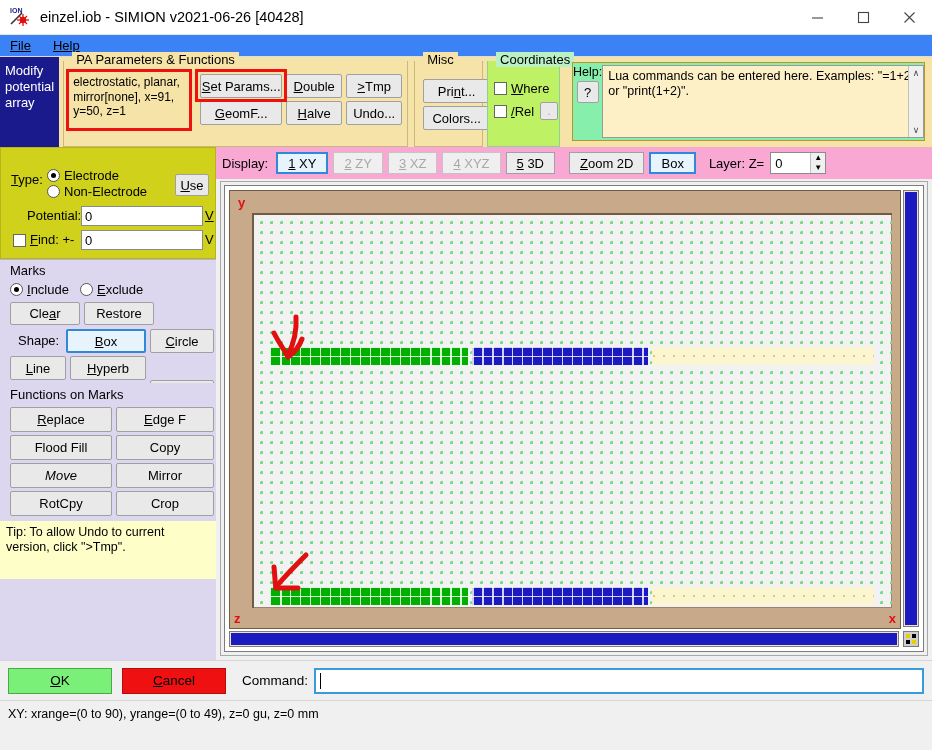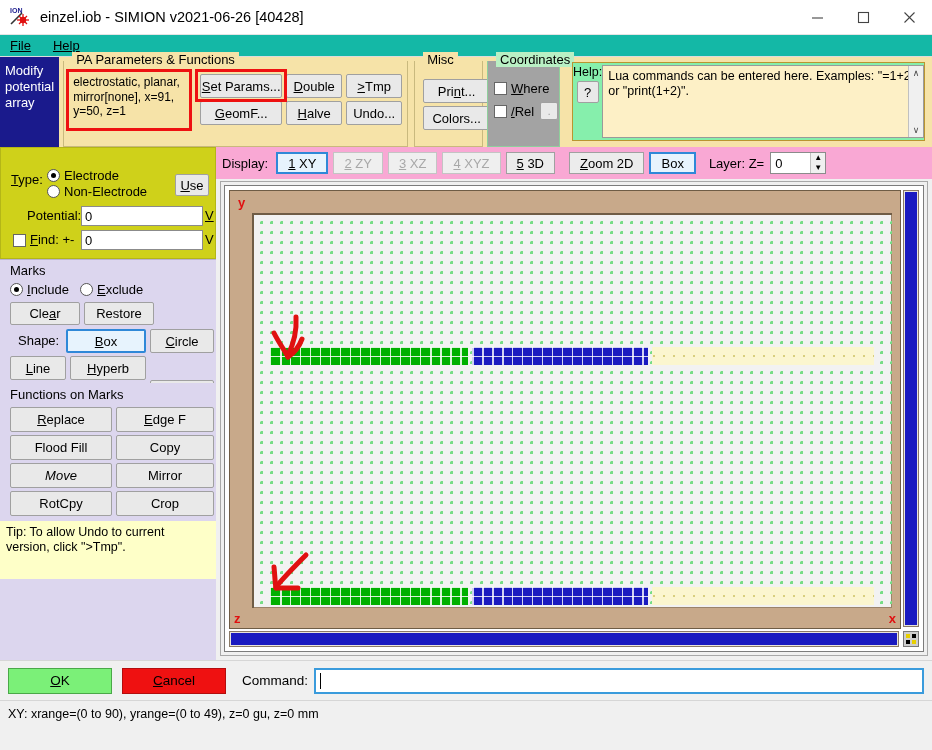--- a/index.html
+++ b/index.html
@@ -19,21 +19,21 @@
     height:35px; background:#ffffff; display:flex; align-items:center;
     border-bottom:1px solid #e4e4e4;
   }
   #app-icon{ width:26px; height:26px; margin-left:8px; margin-right:6px; position:relative; flex:0 0 auto;}
   #title-text{ font-size:14.5px; color:#000; flex:1 1 auto; }
   .wbtn{ width:46px; height:34px; display:flex; align-items:center; justify-content:center;
          font-size:15px; color:#333; }
   .wbtn svg{ display:block; }
 
   
-  #menubar{ height:22px; background:#14b8a6; display:flex; align-items:center; padding-left:10px;
+  #menubar{ height:22px; background:#3b82f6; display:flex; align-items:center; padding-left:10px;
             border-bottom:1px solid #dcdcdc; }
   .menu-item{ margin-right:22px; font-size:13px; }
   .u{ text-decoration:underline; }
 
   
   #toolband{ display:flex; height:90px; background:#f6e3a8; }
   #modify-block{
     width:68px; background:#1a1a8c; color:#fff; font-size:13px; line-height:16px;
     padding:6px 5px 0 5px;
   }
@@ -56,21 +56,21 @@
     background:#e9e9e9; border:1px solid #a0a0a0; border-radius:2px;
     font-size:13px; display:flex; align-items:center; justify-content:center;
     color:#000; cursor:default; user-select:none;
   }
 
   #misc-group{
     position:relative; width:85px; margin:4px 0 0 6px; background:#f6e3a8;
     border:1px solid #c9b97e; border-top:none;
   }
   #coord-group{
-    position:relative; width:90px; margin:4px 4px 0 4px; background:#a3a3a3;
+    position:relative; width:90px; margin:4px 4px 0 4px; background:#bef264;
     border:1px solid #8fcf9c; border-top:none;
   }
   #coord-group .grp-title{ background:#b9f0c4; }
   .chkrow{ display:flex; align-items:center; font-size:13px; margin-left:6px; }
   .chkbox{ width:13px; height:13px; border:1px solid #666; background:#fff; margin-right:4px; }
 
   #help-group{
     position:relative; flex:1 1 auto; margin:5px 7px 6px 8px;
     background:#86efac; border:1px solid #b99530; display:flex;
   }

